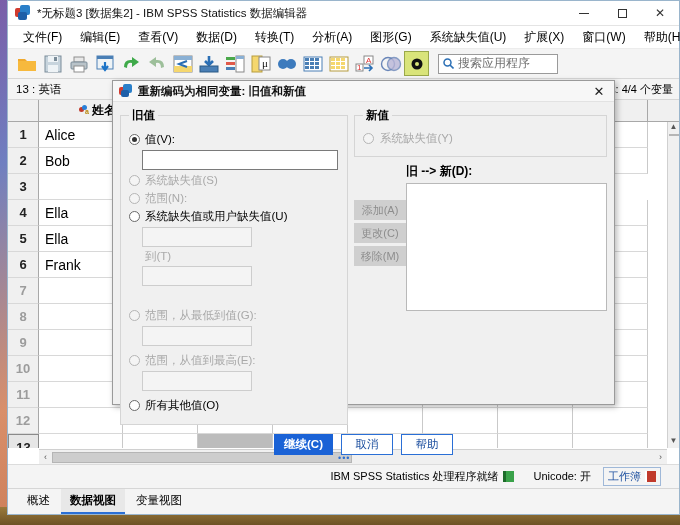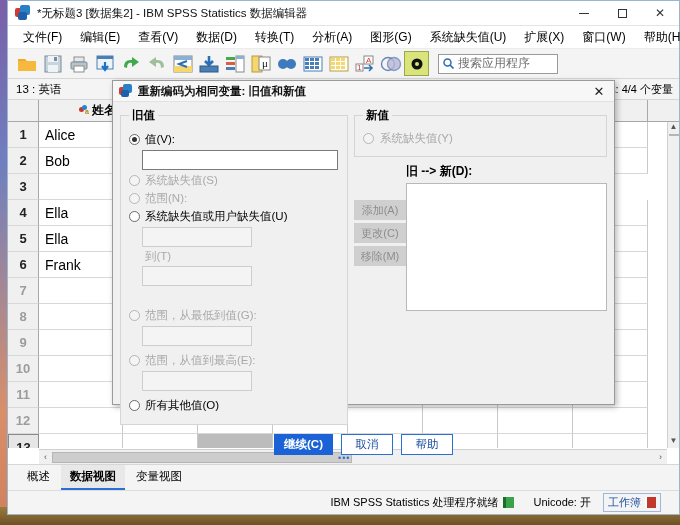--- a/index.html
+++ b/index.html
@@ -597,42 +597,42 @@
 
     <div id="hscroll">
       <div class="arrow">‹</div>
       <div class="thumb" style="width:300px"></div>
       <div class="track"></div>
       <div class="arrow">›</div>
     </div>
     <div id="hdots">•••</div>
   </div>
 
-  <div id="viewtabs">
-    <div class="vtab">概述</div>
-    <div class="vtab active">数据视图</div>
-    <div class="vtab">变量视图</div>
-  </div>
-
   <div id="statusbar">
     <div class="sp"></div>
     <div class="sitem">
       <span>IBM SPSS Statistics 处理程序就绪</span>
       <span class="flagicon"></span>
     </div>
     <div class="sitem">
       <span>Unicode: 开</span>
     </div>
     <div class="sitem" style="padding-left:2px">
       <span id="workbook-badge">
         <span>工作簿</span>
         <span class="bookicon"></span>
       </span>
     </div>
     <div style="width:8px"></div>
+  </div>
+
+  <div id="viewtabs">
+    <div class="vtab">概述</div>
+    <div class="vtab active">数据视图</div>
+    <div class="vtab">变量视图</div>
   </div>
 </div>
 
 <div id="dialog">
 
   <div id="dlg-title">
     <div id="dlg-icon">
       <div class="b1"></div>
         <div class="b2"></div>
         <div class="b3"></div>

